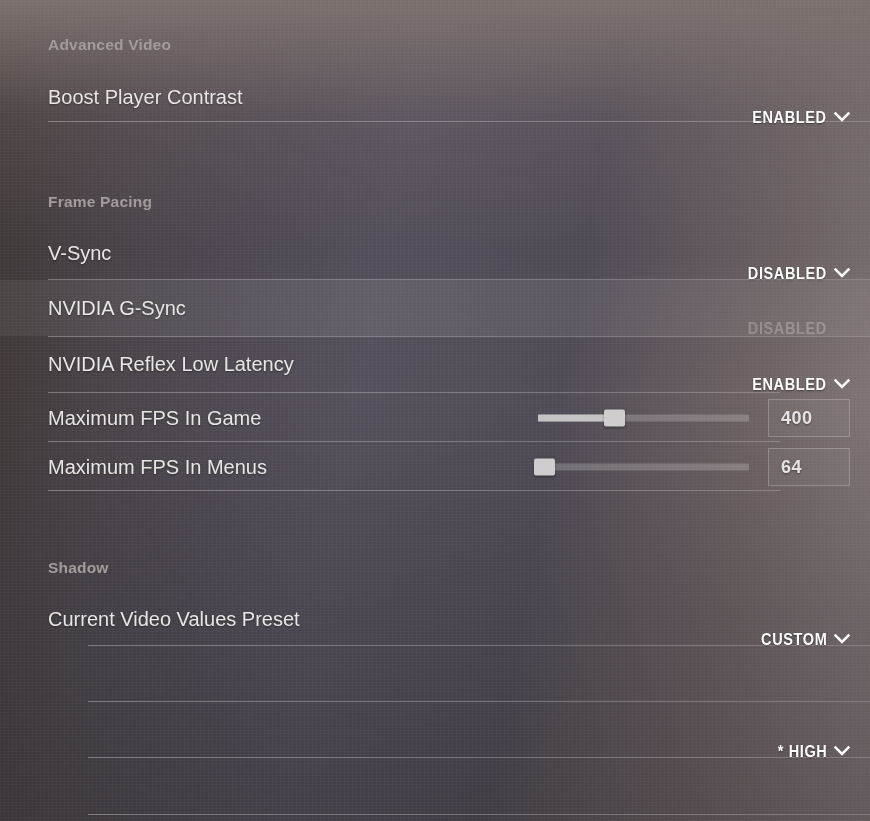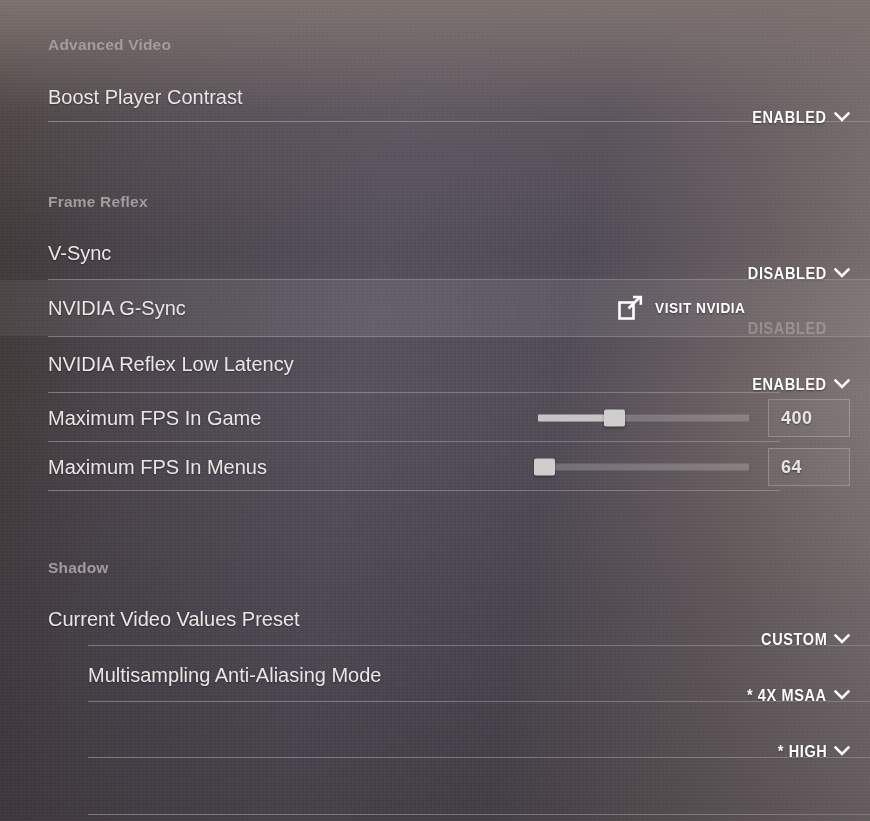--- a/index.html
+++ b/index.html
@@ -107,44 +107,35 @@
     <div class="row-label">Boost Player Contrast</div>
     <div class="value-group">
       <span class="value-text">ENABLED</span>
       <svg class="chev" viewBox="0 0 20 20">
         <path d="M3.6 6.6 L10 13 L16.4 6.6" fill="none" stroke="#ffffff" stroke-width="2.6" stroke-linecap="square"></path>
       </svg>
     </div>
   </div>
   <div class="divider" style="top:121px;"></div>
 
-  <div class="section-header" style="top:193px;">Frame Reflex</div>
+  <div class="section-header" style="top:193px;">Frame Pacing</div>
 
   <div class="row" style="top:229px;">
     <div class="row-label">V-Sync</div>
     <div class="value-group">
       <span class="value-text">DISABLED</span>
       <svg class="chev" viewBox="0 0 20 20">
         <path d="M3.6 6.6 L10 13 L16.4 6.6" fill="none" stroke="#ffffff" stroke-width="2.6" stroke-linecap="square"></path>
       </svg>
     </div>
   </div>
   <div class="divider" style="top:279px;"></div>
 
   <div class="row highlight" style="top:280px;height:56px;">
     <div class="row-label">NVIDIA G-Sync</div>
-    <div class="ext-link">
-      <svg class="ext-icon" viewBox="0 0 28 28">
-        <path d="M3.5 8.5 H17.5 V24.5 H3.5 Z" fill="none" stroke="#ffffff" stroke-width="2.6"></path>
-        <path d="M13 10 L24.5 10 L24.5 20" fill="none" stroke="#ffffff" stroke-width="0"></path>
-        <path d="M12.5 14.5 L24 3" fill="none" stroke="#ffffff" stroke-width="2.6"></path>
-        <path d="M17 3 L24.8 3 L24.8 10.8" fill="none" stroke="#ffffff" stroke-width="2.6"></path>
-      </svg>
-      <span class="ext-label">VISIT NVIDIA</span>
-    </div>
     <div class="value-group">
       <span class="value-text dim">DISABLED</span>
       <span class="chev"></span>
     </div>
   </div>
   <div class="divider" style="top:336px;"></div>
 
   <div class="row" style="top:340px;">
     <div class="row-label">NVIDIA Reflex Low Latency</div>
     <div class="value-group">
@@ -188,29 +179,20 @@
     <div class="row-label">Current Video Values Preset</div>
     <div class="value-group">
       <span class="value-text">CUSTOM</span>
       <svg class="chev" viewBox="0 0 20 20">
         <path d="M3.6 6.6 L10 13 L16.4 6.6" fill="none" stroke="#ffffff" stroke-width="2.6" stroke-linecap="square"></path>
       </svg>
     </div>
   </div>
   <div class="divider indent" style="top:645px;"></div>
 
-  <div class="row indent" style="top:651px;">
-    <div class="row-label">Multisampling Anti-Aliasing Mode</div>
-    <div class="value-group">
-      <span class="value-text">* 4X MSAA</span>
-      <svg class="chev" viewBox="0 0 20 20">
-        <path d="M3.6 6.6 L10 13 L16.4 6.6" fill="none" stroke="#ffffff" stroke-width="2.6" stroke-linecap="square"></path>
-      </svg>
-    </div>
-  </div>
   <div class="divider indent" style="top:701px;"></div>
 
   <div class="row indent" style="top:707px;">
     <div class="value-group">
       <span class="value-text">* HIGH</span>
       <svg class="chev" viewBox="0 0 20 20">
         <path d="M3.6 6.6 L10 13 L16.4 6.6" fill="none" stroke="#ffffff" stroke-width="2.6" stroke-linecap="square"></path>
       </svg>
     </div>
   </div>

